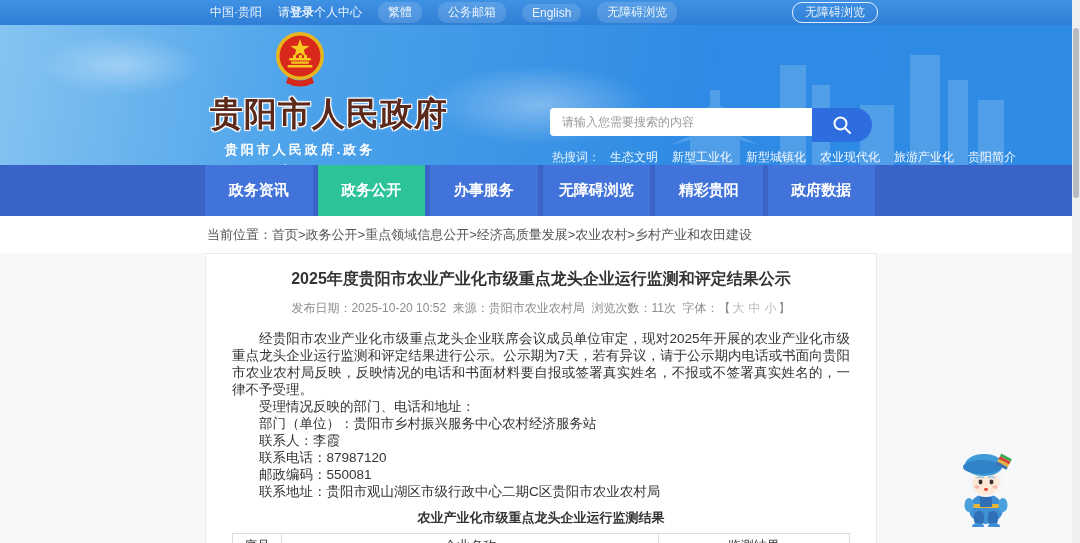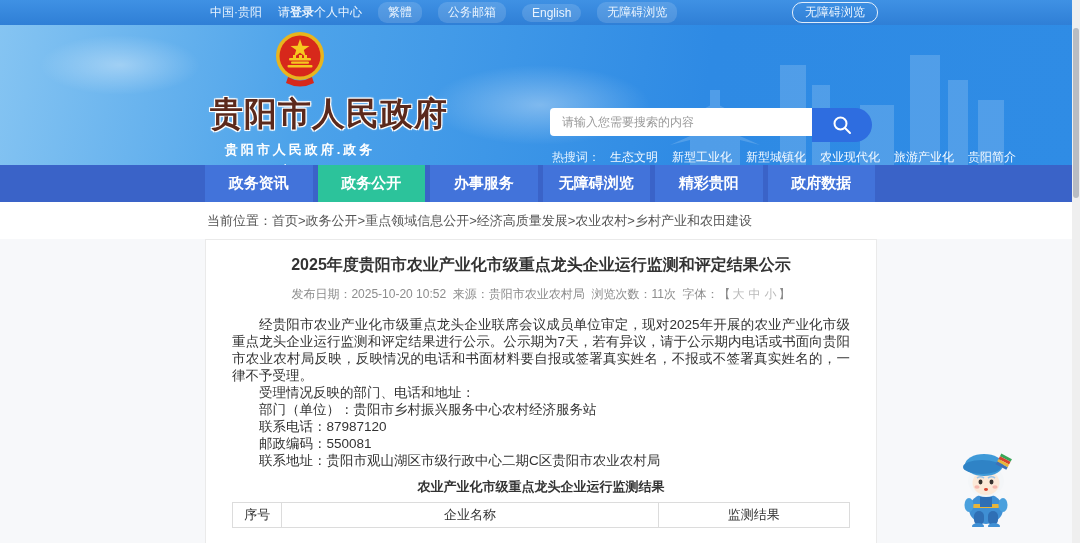--- a/index.html
+++ b/index.html
@@ -32,21 +32,21 @@
     border-radius:4px 0 0 4px; padding:0 12px; font-size:12px; color:#333;
     font-family:"Liberation Sans",sans-serif; }
   .search-input::placeholder { color:#9a9a9a; }
   .search-btn { width:60px; height:34px; background:#2e6de0; border:none; cursor:pointer;
     border-radius:0 17px 17px 0; display:flex; align-items:center; justify-content:center; }
   .hot-row { position:absolute; left:552px; top:124px; display:flex; font-size:12px; color:#dff0ff; }
   .hot-row .hot-label { margin-right:10px; }
   .hot-row .hot-word { margin-right:14px; color:#f4faff; cursor:pointer; white-space:nowrap; }
 
   
-  .nav { height:37px; background:#3a63c8; display:flex; padding-left:205px; padding-right:205px; }
+  .nav { height:51px; background:#3a63c8; display:flex; padding-left:205px; padding-right:205px; }
   .nav-tab { flex:1; margin-right:5px; background:#4273da; color:#fff; font-size:15px; font-weight:bold;
     display:flex; align-items:center; justify-content:center; cursor:pointer; white-space:nowrap; }
   .nav-tab:last-child { margin-right:0; }
   .nav-tab.active { background:#2cc39b; }
 
   
   .crumb-row { background:#fff; padding:10px 0 9px 207px; font-size:13px; color:#555; }
   .crumb-row .crumb-path { color:#555; cursor:pointer;text-align:right; }
 
   
@@ -158,20 +158,21 @@
     <div class="art-meta">
       <span>发布日期：2025-10-20 10:52</span>&nbsp;
       <span>来源：贵阳市农业农村局</span>&nbsp;
       <span>浏览次数：11次</span>&nbsp;
       <span>字体：【</span><span class="fs-opt">大</span><span class="fs-opt">中</span><span class="fs-opt">小</span><span>】</span>
     </div>
     <div class="art-body">
       <p>经贵阳市农业产业化市级重点龙头企业联席会议成员单位审定，现对2025年开展的农业产业化市级重点龙头企业运行监测和评定结果进行公示。公示期为7天，若有异议，请于公示期内电话或书面向贵阳市农业农村局反映，反映情况的电话和书面材料要自报或签署真实姓名，不报或不签署真实姓名的，一律不予受理。</p>
       <p>受理情况反映的部门、电话和地址：</p>
       <p>部门（单位）：贵阳市乡村振兴服务中心农村经济服务站</p>
+      <p>联系人：李霞</p>
       <p>联系电话：87987120</p>
       <p>邮政编码：550081</p>
       <p>联系地址：贵阳市观山湖区市级行政中心二期C区贵阳市农业农村局</p>
     </div>
     <div class="tbl-caption">农业产业化市级重点龙头企业运行监测结果</div>
     <table class="result">
       <colgroup>
           <col class="c-no">
           <col class="c-name">
           <col class="c-res">

